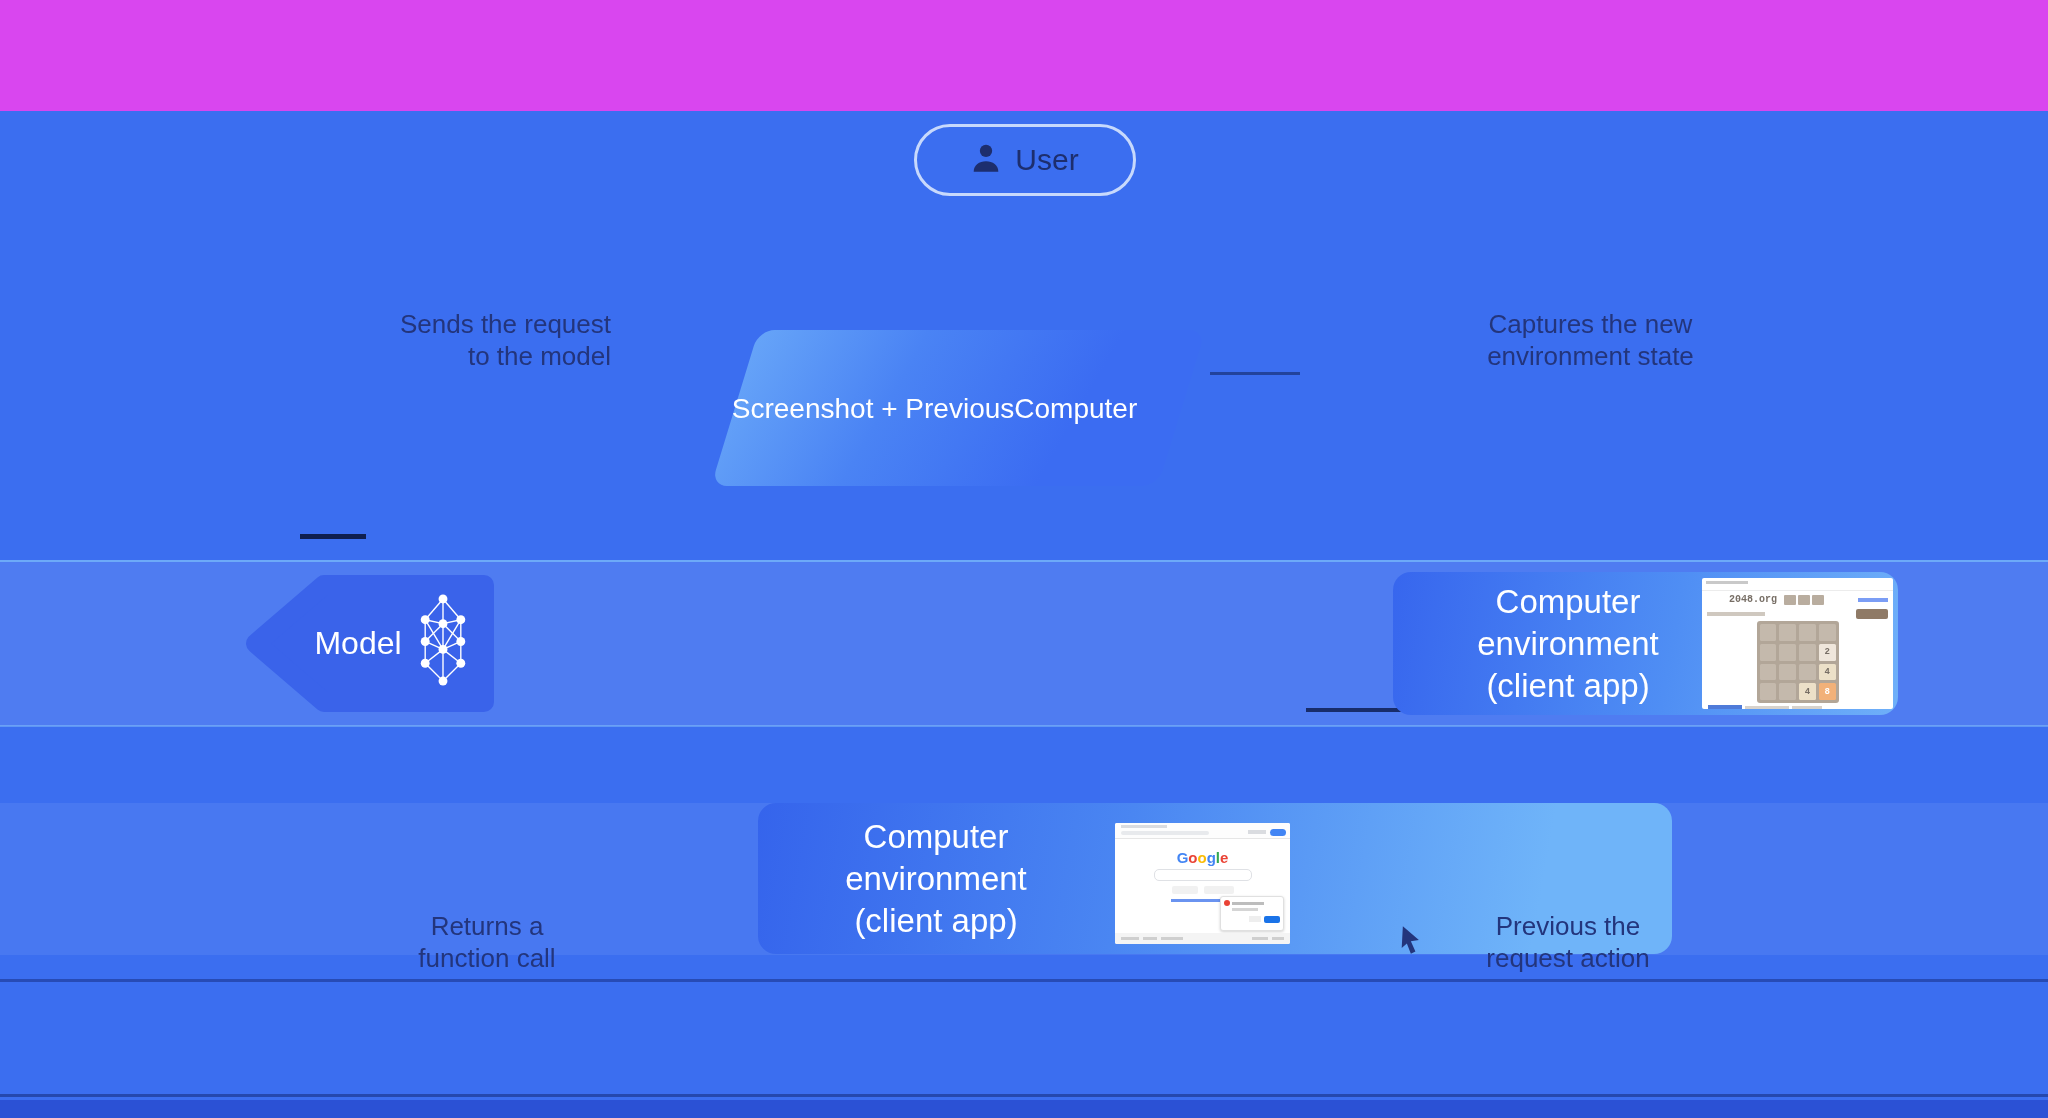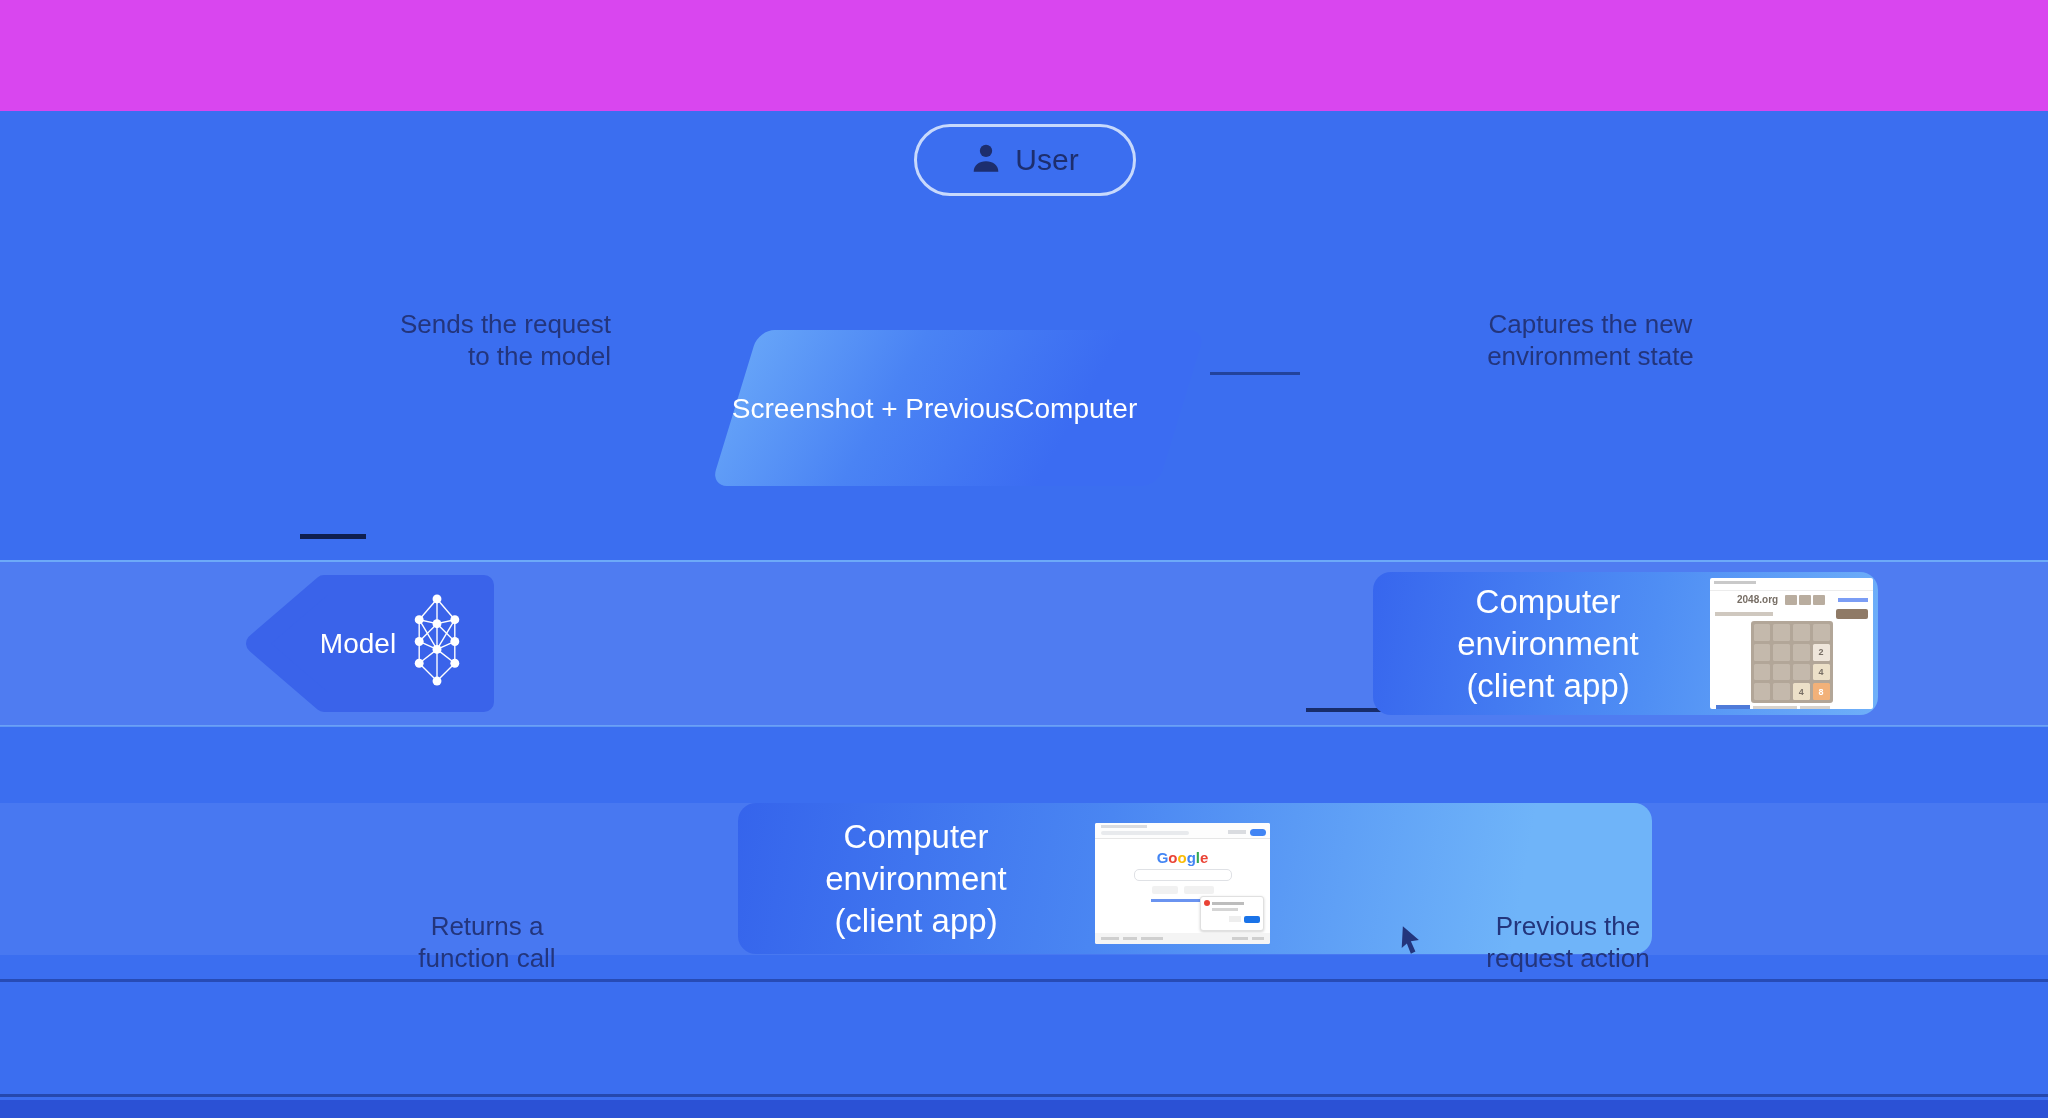--- a/index.html
+++ b/index.html
@@ -27,45 +27,45 @@
   
   .para-shape{left:711px;top:330px;width:447px;height:156px;border-radius:16px;
         transform:skewX(-17deg);transform-origin:0 100%;
         background:linear-gradient(105deg,#66A4F8 0%,#4A83F4 35%,#3B6CF2 75%);}
   .para-text{left:711px;top:330px;width:447px;height:156px;display:flex;flex-direction:row;
         align-items:center;justify-content:center;color:#fff;font-size:28px;line-height:37px;text-align:center;}
 
   
   .model-box{left:242px;top:575px;width:252px;height:137px;}
   .model-content{left:242px;top:575px;width:252px;height:137px;display:flex;align-items:center;
-        justify-content:center;gap:18px;padding-left:44px;box-sizing:border-box;color:#fff;font-size:28px;}
-
-  
-  .env{border-radius:18px;}
+        justify-content:center;gap:18px;padding-left:44px;box-sizing:border-box;color:#fff;font-size:32px;}
+
+  
+  .env{border-radius:18px;margin-left:20px;}
   .env-right{left:1373px;top:572px;width:505px;height:143px;
         background:linear-gradient(100deg,#3766EE 0%,#4F8EF4 55%,#6FB0F9 100%);}
   .env-bottom{left:738px;top:803px;width:914px;height:151px;
         background:linear-gradient(100deg,#3564EC 0%,#4A86F2 40%,#6FB4F9 85%);}
   .env-text{position:absolute;top:0;height:100%;display:flex;flex-direction:column;align-items:center;
         justify-content:center;color:#fff;font-size:33px;line-height:42px;text-align:center;}
   .env-right .env-text{left:10px;width:330px;}
   .env-bottom .env-text{left:18px;width:320px;}
 
   
   .edge-label{color:#23357C;font-size:26px;line-height:32px;font-weight:500;text-align:center;}
   .edge-label span{display:block;}
   .lbl-to-model{left:391px;top:308px;width:220px;text-align:right;}
   .lbl-new-state{left:1468px;top:308px;width:245px;}
   .lbl-function{left:377px;top:910px;width:220px;}
   .lbl-execute{left:1448px;top:910px;width:240px;}
   .cursor-wrap{left:1398px;top:924px;width:30px;height:34px;}
 
   
-  .mini-2048{position:absolute;right:5px;top:6px;width:163px;height:131px;background:#fff;border-radius:2px;
-        overflow:hidden;font-family:Liberation Sans, sans-serif;}
+  .mini-2048{position:absolute;right:5px;top:6px;width:191px;height:131px;background:#fff;border-radius:2px;
+        overflow:hidden;font-family:Liberation Mono, monospace;}
   .m-tab{height:9px;border-bottom:1px solid #ececec;}
   .m-tab b{display:block;width:42px;height:3px;background:#c9c9c9;margin:3px 0 0 4px;}
   .m-head{display:flex;align-items:center;padding:2px 5px 0 5px;height:13px;}
   .m-title{font-size:10px;font-weight:bold;color:#776e65;margin-left:22px;}
   .m-scores{margin-left:7px;display:flex;gap:2px;}
   .m-scores i{display:block;width:12px;height:10px;background:#b9ad9f;border-radius:1px;}
   .m-toplink{margin-left:auto;width:30px;height:4px;background:#7b9df5;}
   .m-sub{display:flex;align-items:center;padding:2px 5px 0 5px;height:12px;}
   .m-subtext{width:58px;height:4px;background:#cfc8bf;}
   .m-newgame{margin-left:auto;width:32px;height:10px;background:#8f7a66;border-radius:2px;}

